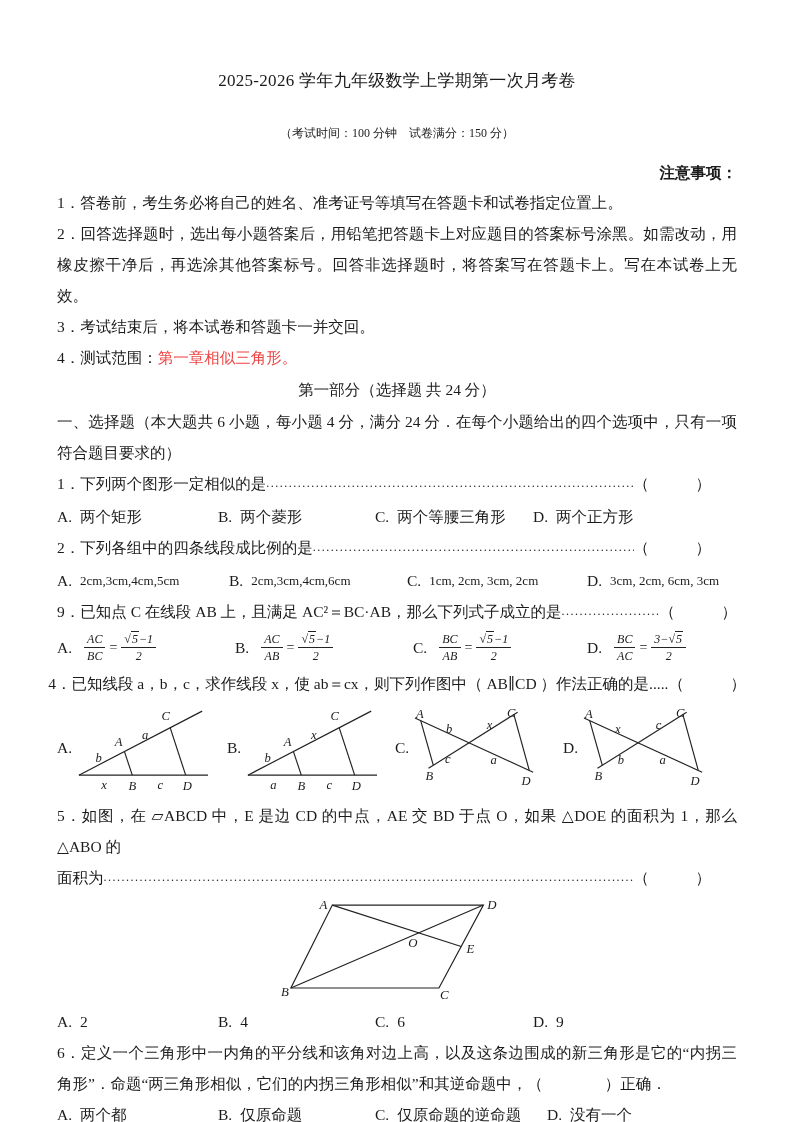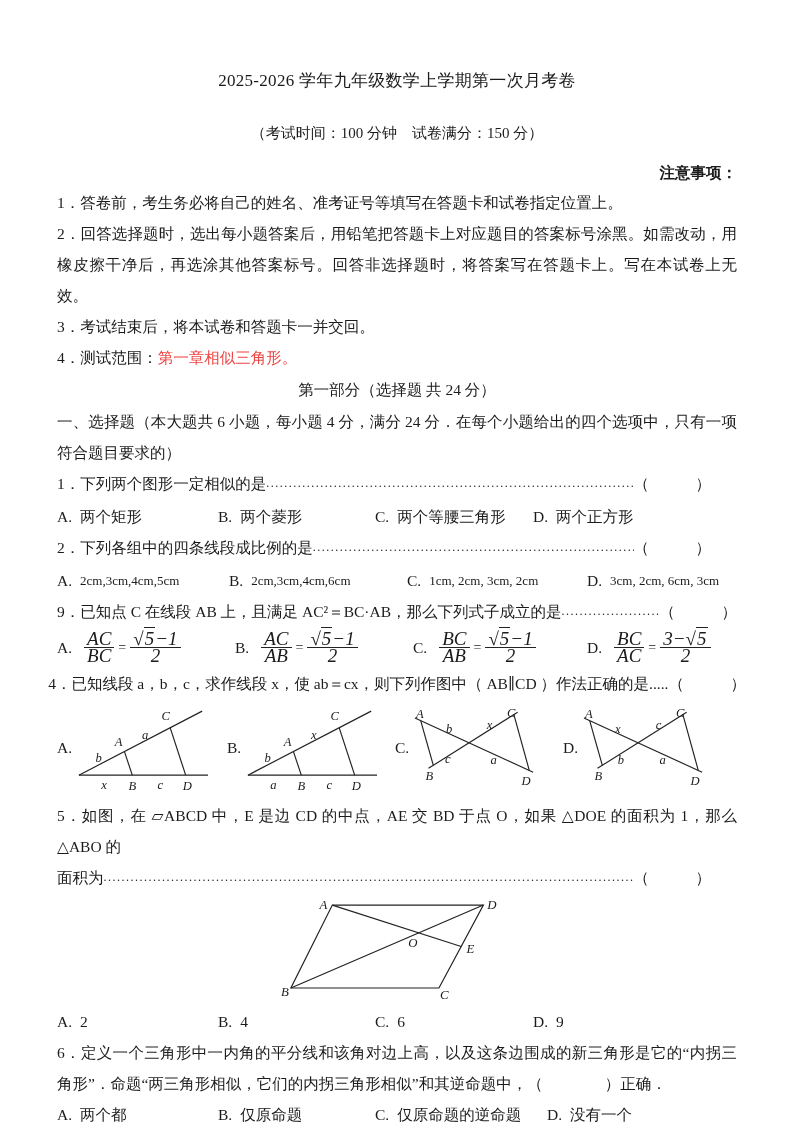--- a/index.html
+++ b/index.html
@@ -5,40 +5,40 @@
   html,body{margin:0;padding:0;background:#ffffff;}
   .page{
     width:793px;min-height:1122px;box-sizing:border-box;
     padding:42px 56px 22px 57px;
     font-family:"Liberation Serif","DejaVu Serif",serif;
     font-size:15.5px;color:#1b1b1b;
     display:flex;flex-direction:column;background:#fff;
   }
   .center{text-align:center;margin-top:26px;}
   .title{font-size:17px;line-height:26px;letter-spacing:.3px;}
-  .subtitle{font-size:15px;line-height:26px;margin-bottom:12px;}
+  .subtitle{font-size:12px;line-height:26px;margin-bottom:12px;}
   .notice-heading{font-family:"Liberation Sans","DejaVu Sans",sans-serif;font-weight:bold;font-size:15.5px;line-height:29px;text-align:right;}
   .note{margin:0;line-height:31px;text-align:justify;}
   .heading{line-height:31px;margin:1px 0;}
   .qline{display:flex;align-items:baseline;line-height:31px;justify-content:center;}
   .qline .stem{white-space:nowrap;}
   .leader{flex:1;overflow:hidden;white-space:nowrap;font-size:12px;letter-spacing:1.5px;color:#222;transform:translateY(-2px);}
   .paren{white-space:nowrap;}
   .pr26{padding-right:26px;}
   .opts{display:flex;line-height:31px;align-items:center;}
   .opt{display:inline-flex;align-items:center;white-space:nowrap;}
   .olabel{margin-right:8px;}
   .q1opts .o1{width:161px}.q1opts .o2{width:157px}.q1opts .o3{width:158px}
   .q2opts .o1{width:172px}.q2opts .o2{width:178px}.q2opts .o3{width:180px}
   .q2opts .val{font-size:13px}
   .q3opts{margin:2px 0 4px;}
   .q3opts .o1{width:178px}.q3opts .o2{width:178px}.q3opts .o3{width:174px}
   .q5opts .o1{width:161px}.q5opts .o2{width:157px}.q5opts .o3{width:158px}
   .q6opts .o1{width:161px}.q6opts .o2{width:157px}.q6opts .o3{width:172px}
-  .frac{display:inline-flex;flex-direction:column;align-items:center;font-style:italic;font-size:19px;line-height:16px;margin:0 4px;}
+  .frac{display:inline-flex;flex-direction:column;align-items:center;font-style:italic;font-size:12px;line-height:16px;margin:0 4px;}
   .frac .num{border-bottom:1px solid #222;padding:0 3px;}
   .frac .den{padding:0 3px;}
   .sqrtsign{font-style:normal;}
   .rad{border-top:1.2px solid #222;padding:0 1px;}
   .eq{font-size:14px;}
   .q4figs{display:flex;align-items:center;margin:3px 0 6px;}
   .q4cell{display:inline-flex;align-items:center;}
   .q4cell .olabel{margin-right:4px;}
   .c1{width:170px}.c2{width:168px}.c3{width:168px}
   .figwrap{text-align:center;margin:2px 0 2px;}

